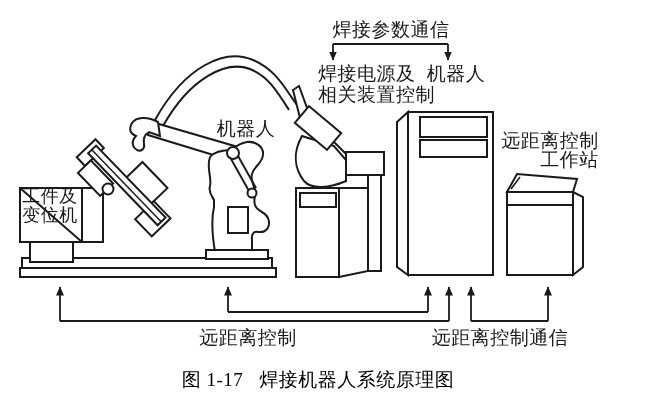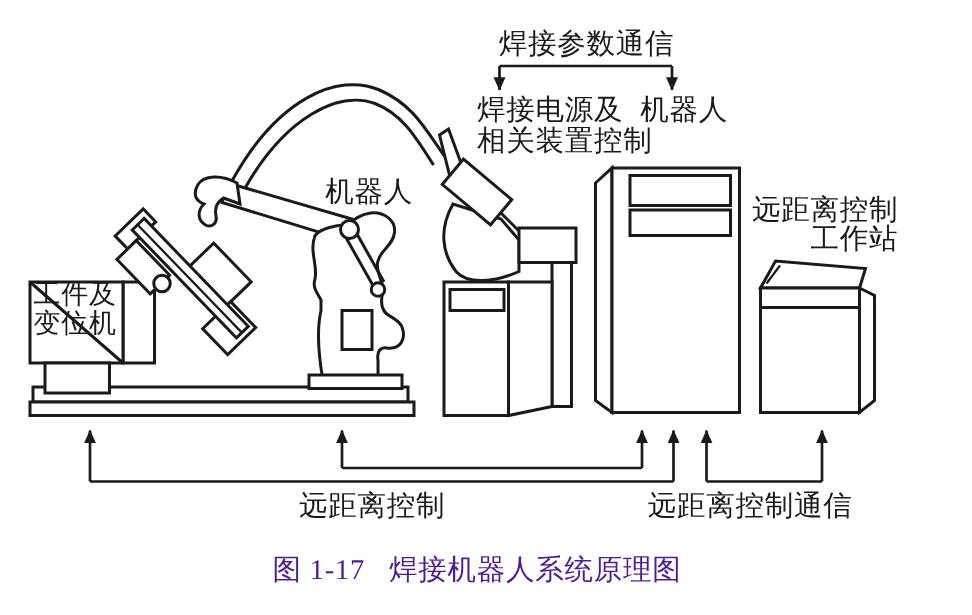--- a/index.html
+++ b/index.html
@@ -8,21 +8,21 @@
     font-family:"Liberation Serif","DejaVu Serif",serif;color:#1a1a1a;
   }
   .stage svg{position:absolute;left:0;top:0;}
   .lbl{
     position:absolute;white-space:nowrap;font-size:19px;line-height:21px;
     letter-spacing:0.5px;color:#1a1a1a;
   }
   .center{transform:translateX(-50%);text-align:right;}
   .small{font-size:18px;margin-top:44px;}
   .caption{
-    position:absolute;white-space:nowrap;font-size:19px;color:#4c1d95;
+    position:absolute;white-space:nowrap;font-size:19px;color:#000000;
     transform:translateX(-50%);letter-spacing:0.5px;
   }
   .caption .gap{display:inline-block;width:16px;}
 </style>
 </head>
 <body>
 
 <div class="stage">
 
   <svg width="648" height="410" viewBox="0 0 648 410">

